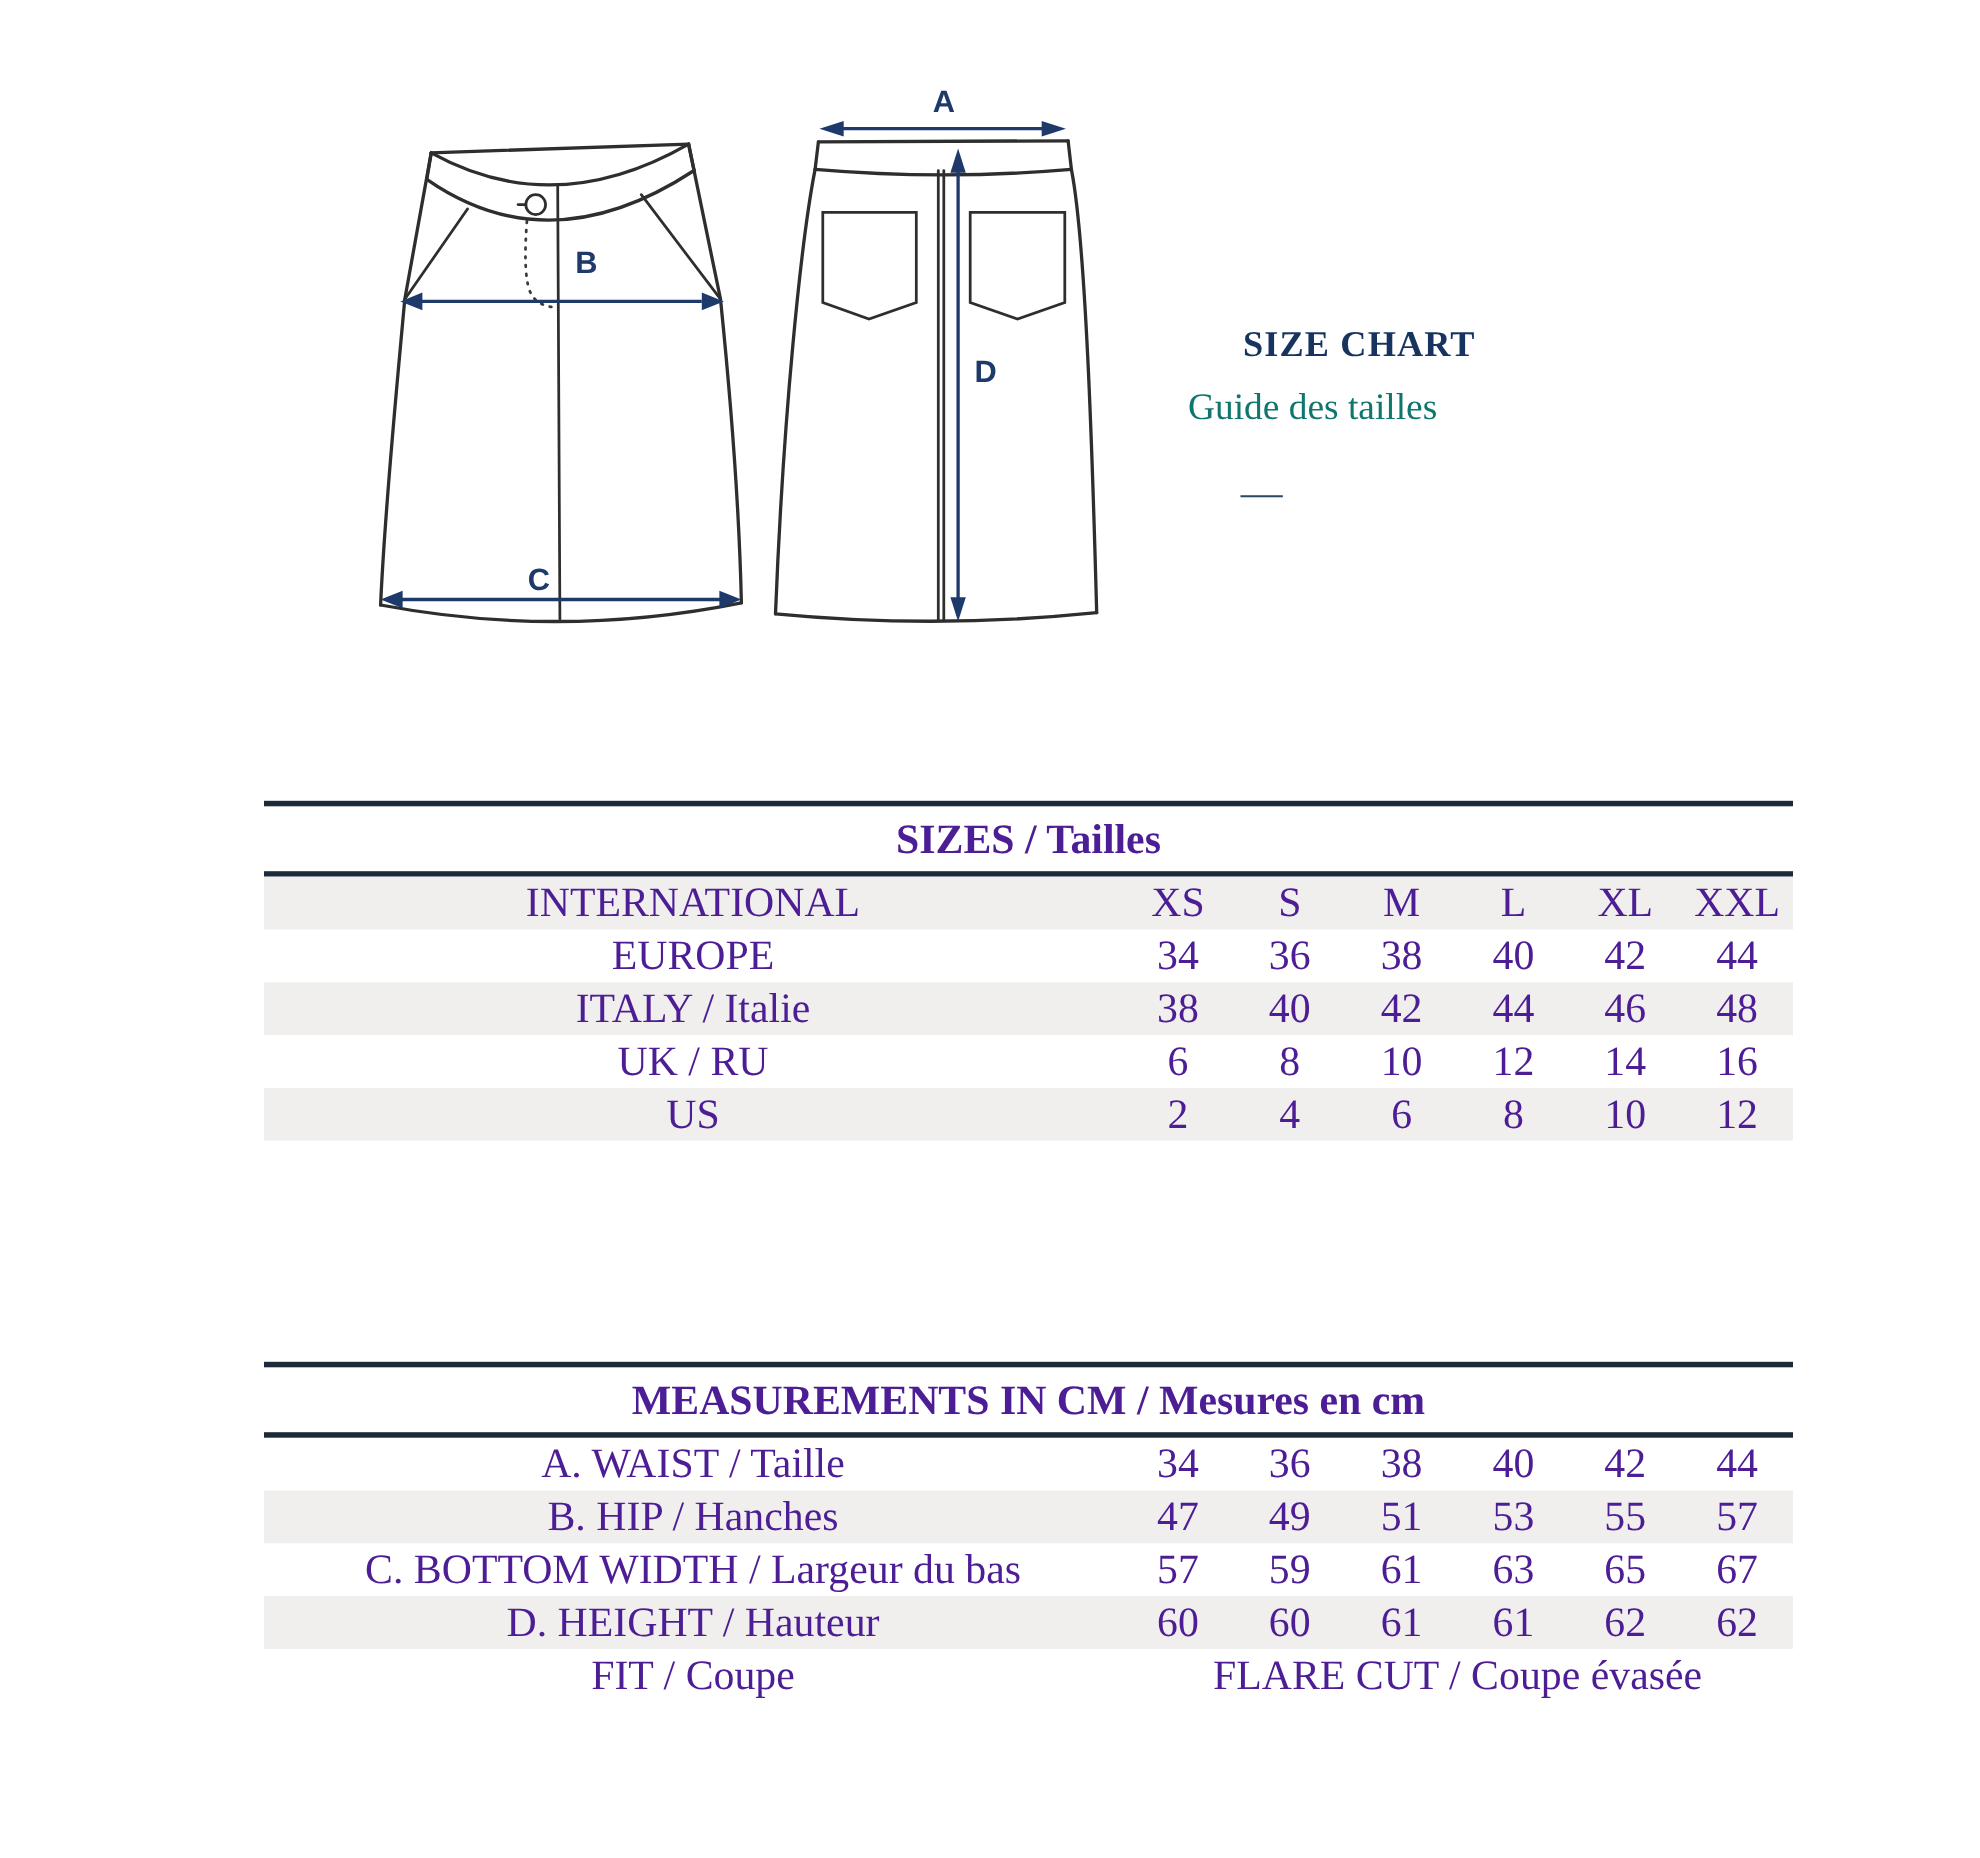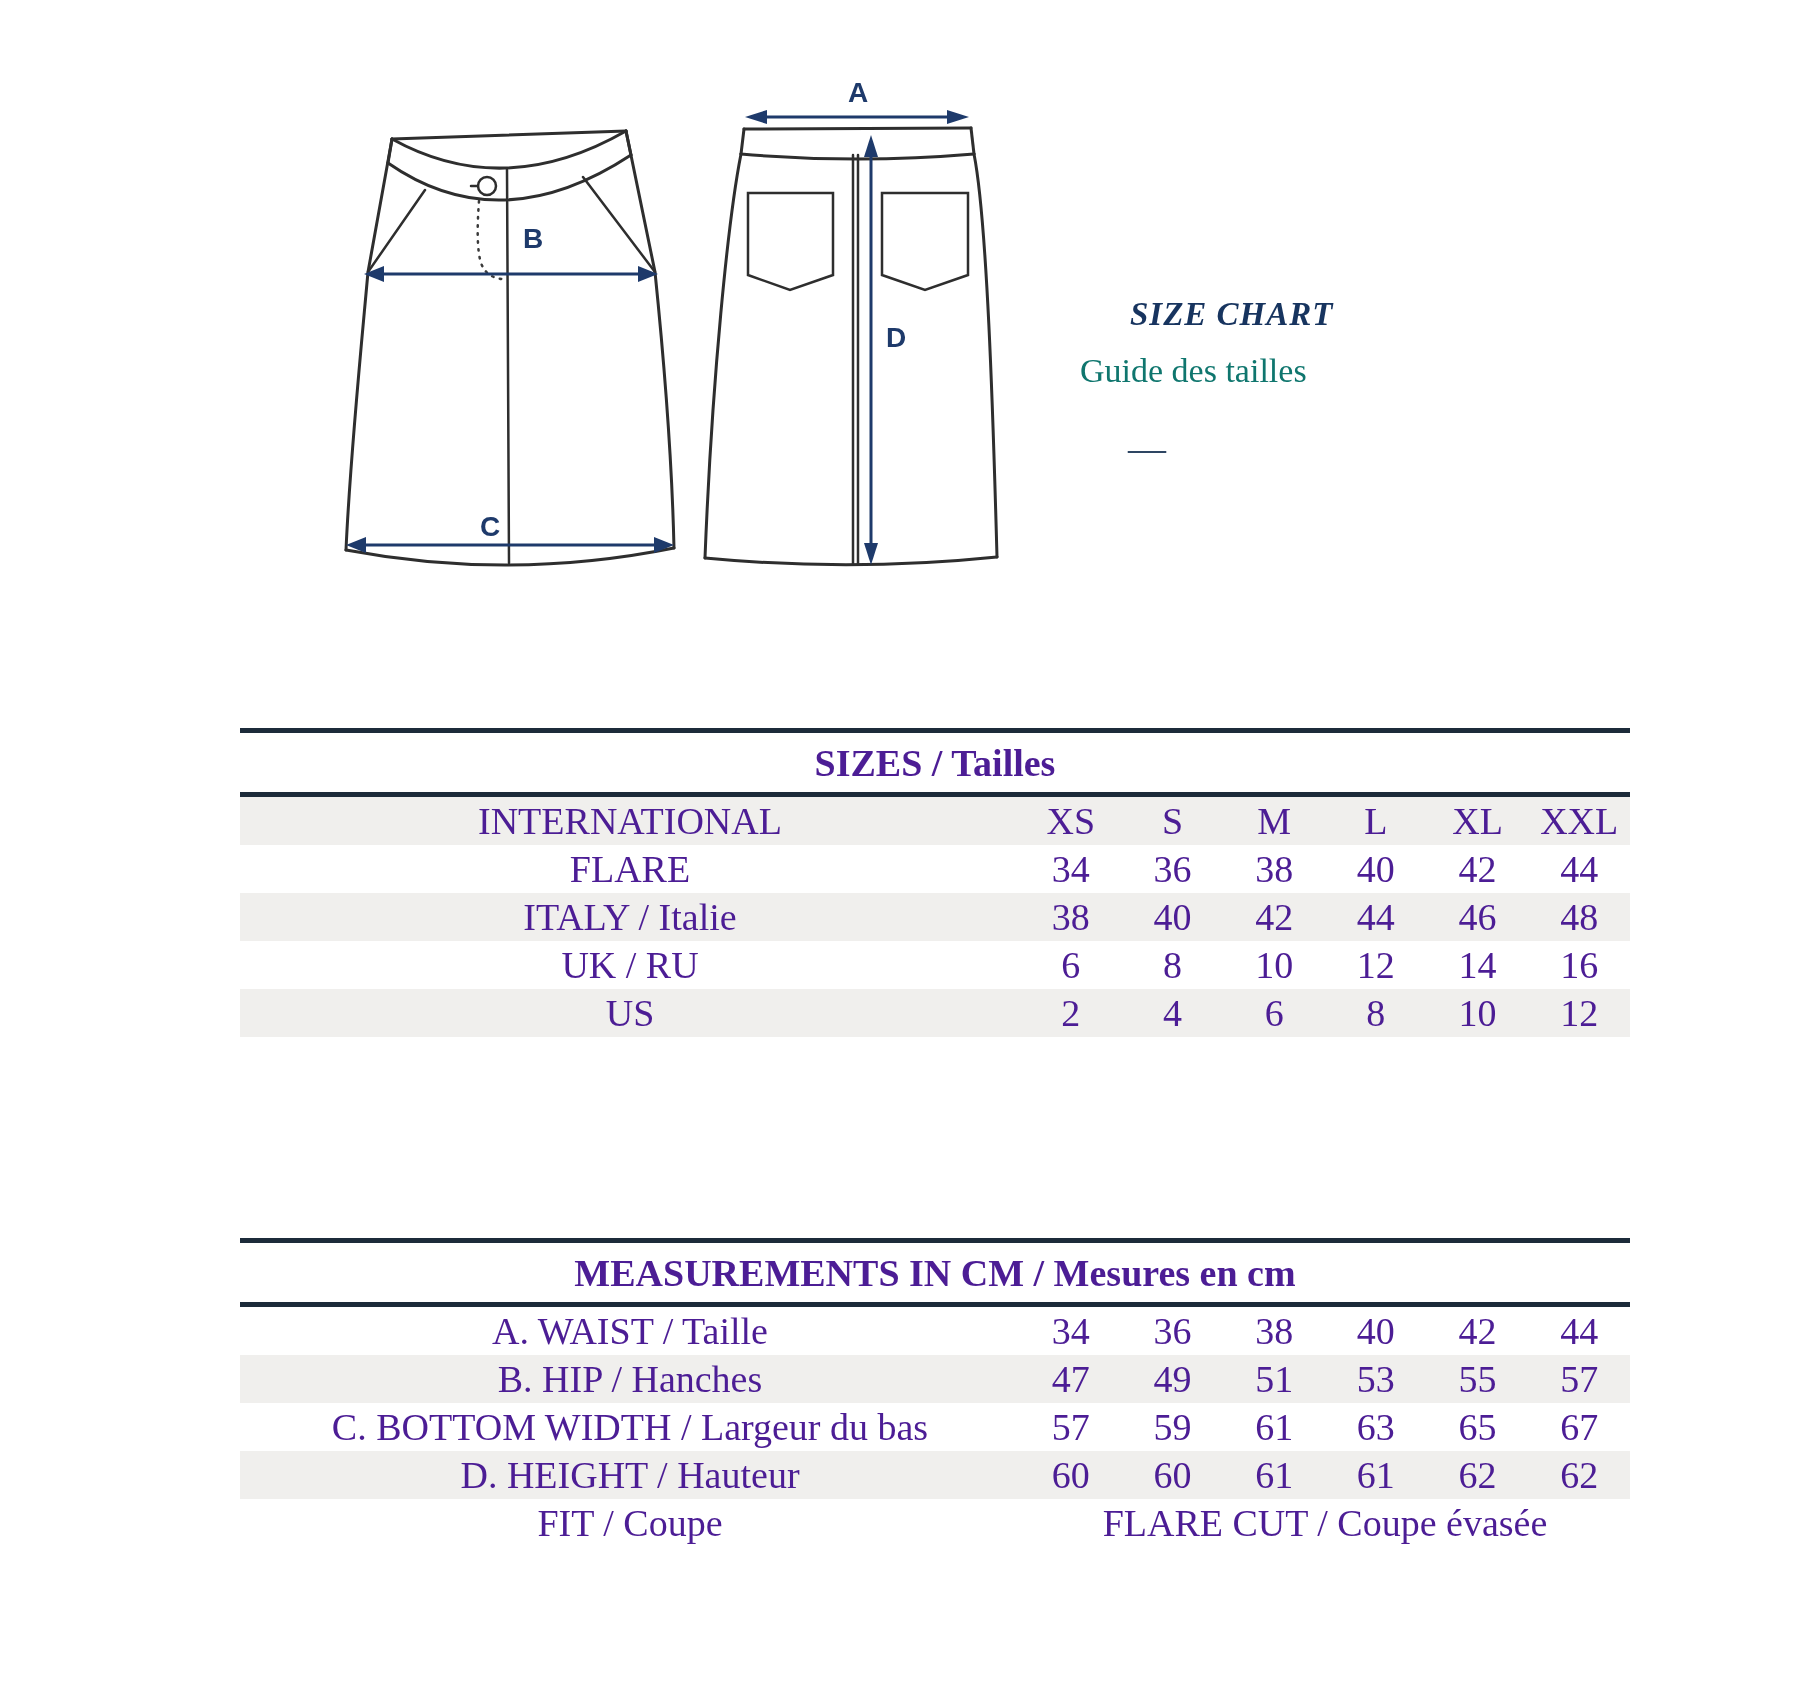--- a/index.html
+++ b/index.html
@@ -5,21 +5,21 @@
   html,body { margin:0; padding:0; background:#ffffff; }
   .canvas {
     position:relative; width:1800px; height:1689px; background:#ffffff;
     overflow:hidden; font-family:"Liberation Serif", serif;
   }
 
   
   .t-title  { position:absolute; left:1134px; top:188px; font-size:62px; font-weight:bold;
               color:#17345f; letter-spacing:1px; }
   .t-sub    { position:absolute; left:1130px; top:296px; font-size:33px; font-weight:bold;
-              color:#17345f; letter-spacing:1px;font-style:italic; }
+              color:#17345f; letter-spacing:1px; }
   .t-subfr  { position:absolute; left:1080px; top:352px; font-size:34px; color:#0f766e; }
   .t-dash   { position:absolute; left:1128px; top:426px; font-size:38px; color:#2e4663; }
 
   
   .svg-front { position:absolute; left:300px; top:60px; width:400px; height:530px; }
   .svg-back  { position:absolute; left:690px; top:60px; width:330px; height:530px; }
   .sk   { fill:none; stroke:#2e2e2e; stroke-width:3; stroke-linecap:round; stroke-linejoin:round; }
   .sk2  { fill:none; stroke:#2e2e2e; stroke-width:2.5; stroke-linecap:round; }
   .dotted { fill:none; stroke:#3a3a3a; stroke-width:2.5; stroke-dasharray:1.5 6.5; stroke-linecap:round; }
   .arrow { fill:none; stroke:#1e3a6b; stroke-width:3; }
@@ -127,21 +127,21 @@
         <span class="tv">XS</span>
         <span class="tv">S</span>
         <span class="tv">M</span>
         <span class="tv">L</span>
         <span class="tv">XL</span>
         <span class="tv">XXL</span>
       </div>
     </div>
 
     <div class="trow">
-      <div class="tlabel">FLARE</div>
+      <div class="tlabel">EUROPE</div>
       <div class="tvals">
         <span class="tv">34</span>
         <span class="tv">36</span>
         <span class="tv">38</span>
         <span class="tv">40</span>
         <span class="tv">42</span>
         <span class="tv">44</span>
       </div>
     </div>
 

